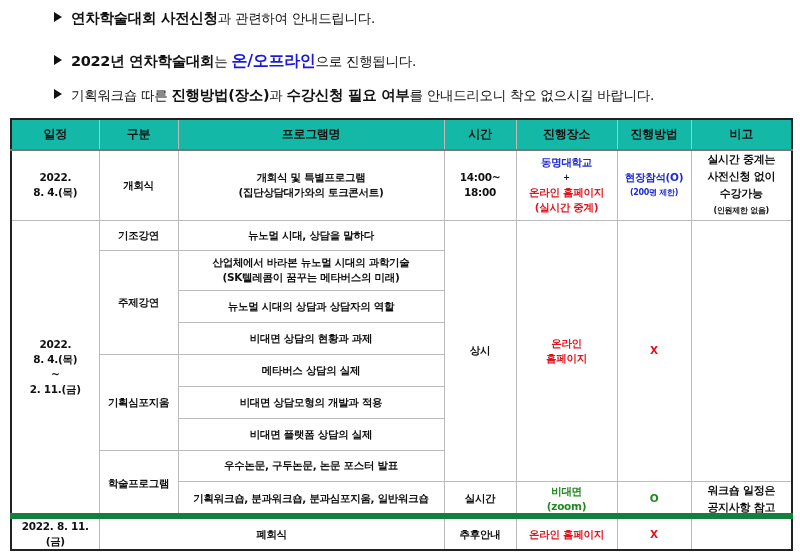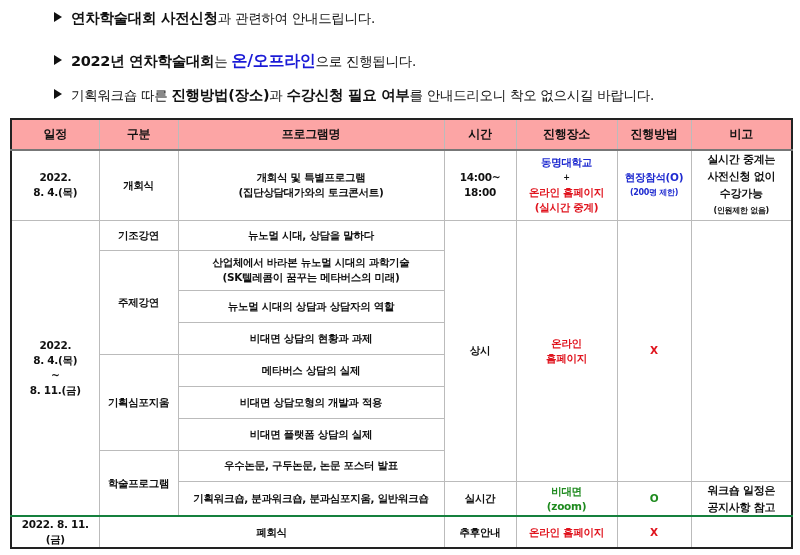--- a/index.html
+++ b/index.html
@@ -3,21 +3,21 @@
 <meta charset="utf-8">
 <style>
   html,body{margin:0;padding:0;background:#fff;}
   body{width:800px;height:555px;position:relative;overflow:hidden;font-family:"DejaVu Sans","Liberation Sans",sans-serif;color:#111;}
   .line{position:absolute;left:14px;font-size:13.5px;white-space:nowrap;letter-spacing:-0.3px;padding-left:40px;}
   .line .tri{display:inline-block;width:0;height:0;border-top:5px solid transparent;border-bottom:5px solid transparent;border-left:8px solid #111;margin-right:9px;vertical-align:1px;}
   .b{font-weight:bold;font-size:14.5px;}
   .blue{color:#1a1ad6;font-weight:bold;font-size:16px;}
   table{position:absolute;left:10px;top:118px;width:781px;border-collapse:collapse;table-layout:fixed;border:2px solid #222;}
   td,th{border:1px solid #bbb;text-align:center;vertical-align:middle;font-size:10.5px;font-weight:bold;padding:0 2px;line-height:15px;letter-spacing:-0.3px;}
-  th{background:#fca5a5;font-size:12px;height:29px;border-bottom:2px solid #777;}
+  th{background:#14b8a6;font-size:12px;height:29px;border-bottom:2px solid #777;}
   .red{color:#e0141e;}
   .bl{color:#1f2bd0;}
   .gr{color:#1e8a1e;}
   .small{font-size:8px;}
   .rem{font-size:11px;line-height:17px;}
 </style>
 </head>
 <body>
 
 <div class="line" style="top:9px;">
@@ -79,21 +79,21 @@
           <div>사전신청 없이</div>
           <div>수강가능</div>
           <div class="small">(인원제한 없음)</div>
         </td>
   </tr>
   <tr style="height:30px;">
     <td rowspan="10">
           <div>2022.</div>
           <div>8. 4.(목)</div>
           <div>~</div>
-          <div>8. 11.(금)</div>
+          <div>2. 11.(금)</div>
         </td>
     <td>기조강연</td>
     <td>뉴노멀 시대, 상담을 말하다</td>
     <td rowspan="8">상시</td>
     <td rowspan="8" class="red">
           <div>온라인</div>
           <div>홈페이지</div>
         </td>
     <td rowspan="8" class="red">X</td>
     <td rowspan="8"></td>
@@ -130,21 +130,21 @@
           <div>비대면</div>
           <div>(zoom)</div>
         </td>
     <td class="gr">O</td>
     <td class="rem">
           <div>워크숍 일정은</div>
           <div>공지사항 참고</div>
         </td>
   </tr>
   <tr style="height:0;"></tr>
-  <tr style="height:32px;border-top:2px solid #15803d;">
+  <tr style="height:32px;border-top:6px solid #15803d;">
     <td>2022. 8. 11.(금)</td>
     <td colspan="2">폐회식</td>
     <td>추후안내</td>
     <td class="red">온라인 홈페이지</td>
     <td class="red">X</td>
     <td></td>
   </tr>
 </tbody>
   </table>
 

